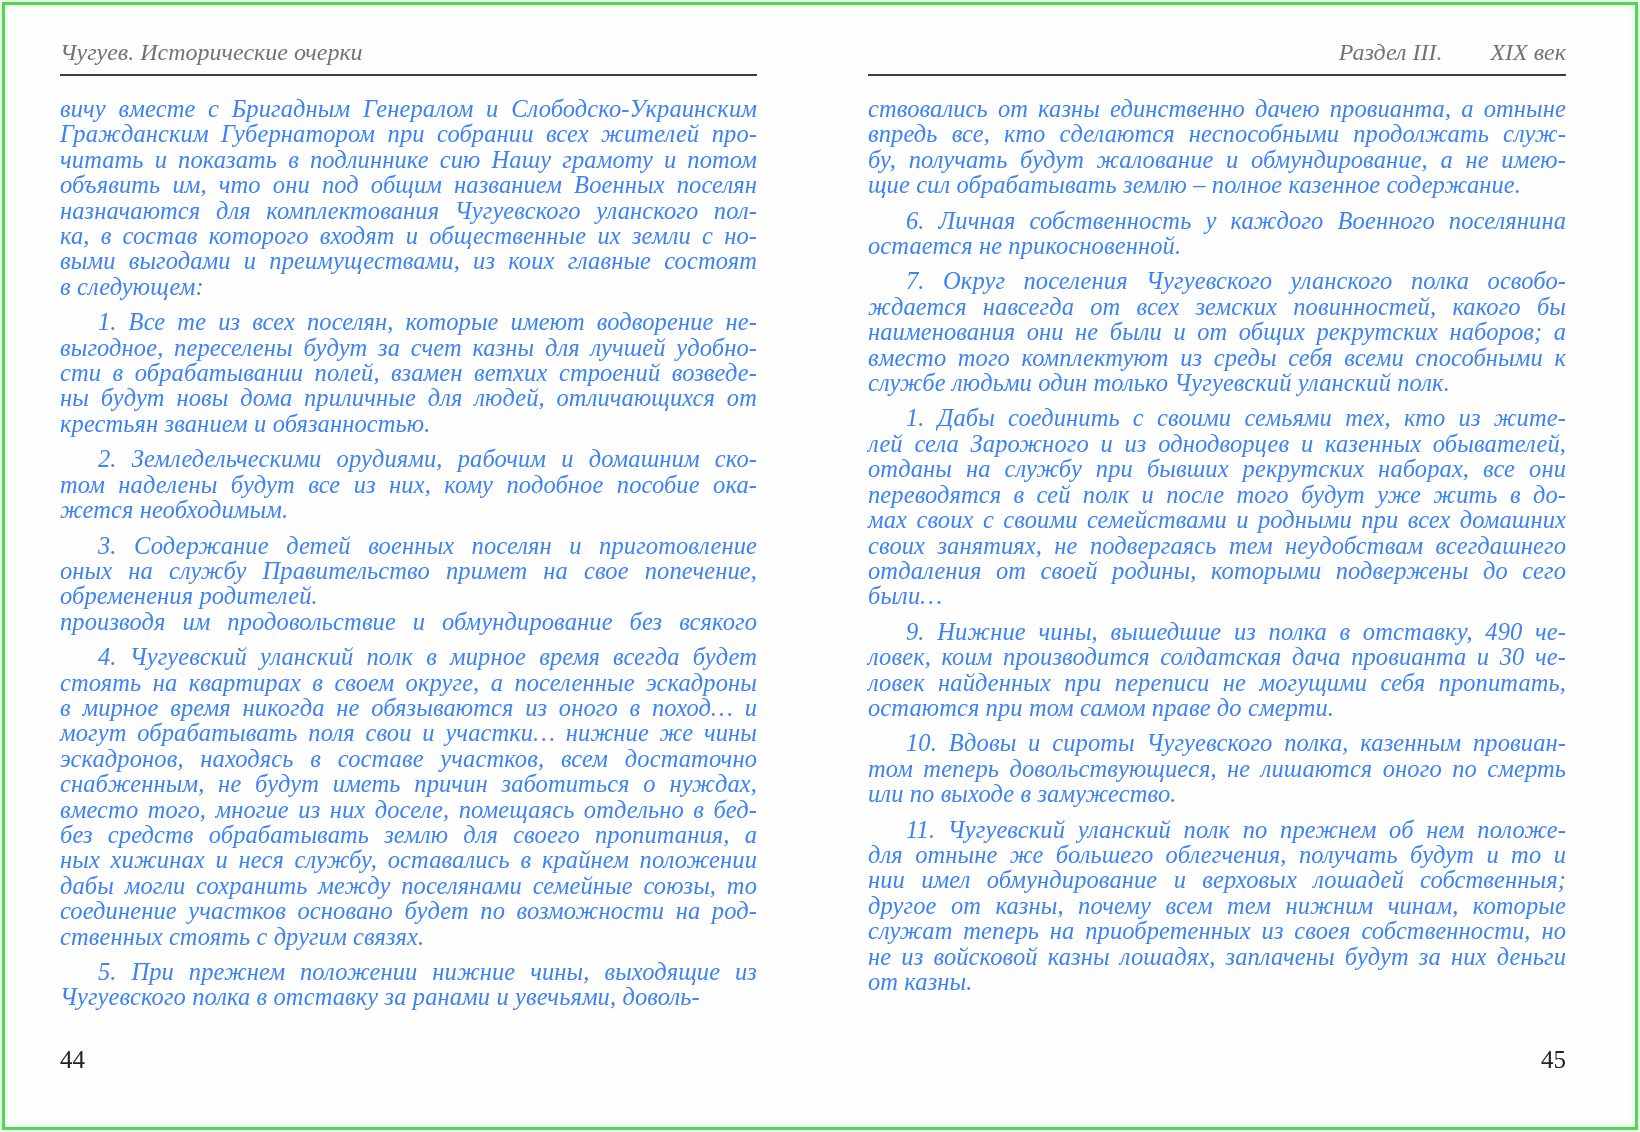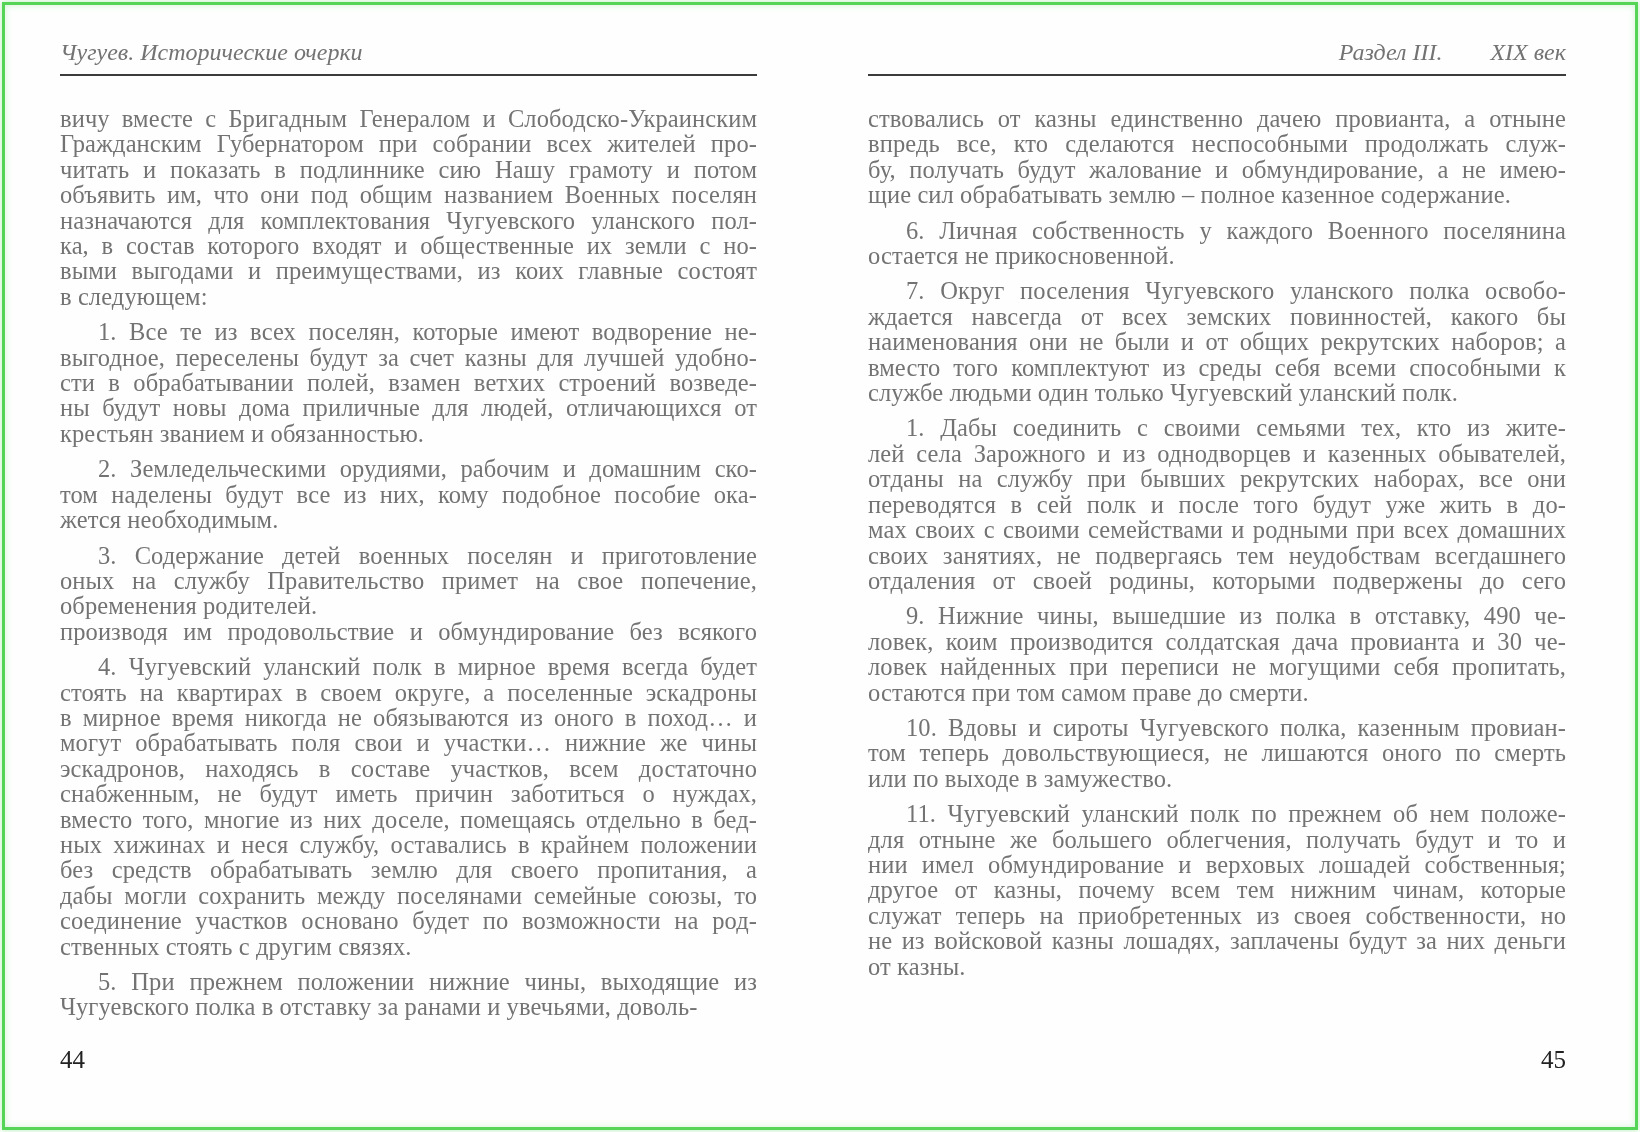--- a/index.html
+++ b/index.html
@@ -42,24 +42,25 @@
     padding-bottom: 6px;
   }
   .pagehead.right-align { justify-content: flex-end; gap: 48px; align-items: flex-end; }
   .rule {
     border: none;
     border-top: 2px solid #3c3c3c;
     margin: 4px 0 0 0;
     width: 100%;
   }
   .textblock {
-    margin-top: 30px;
+    margin-top: 20px;
+    font-style: italic;
     font-size: 24.5px;
     line-height: 25.4px;
-    color: #737373;
+    color: #3b82f6;
     letter-spacing: 0.1px;
   }
   .para { margin: 0; }
   .para + .para { margin-top: 10px; }
   .para.indent .line:first-child { text-indent: 38px; }
   .line {
     text-align: justify;
     text-align-last: justify;
   }
   .line.last {
@@ -116,22 +117,22 @@
           <div class="line">производя им продовольствие и обмундирование без всякого</div>
         </div>
         <div class="para indent">
           <div class="line">4. Чугуевский уланский полк в мирное время всегда будет</div>
           <div class="line">стоять на квартирах в своем округе, а поселенные эскадроны</div>
           <div class="line">в мирное время никогда не обязываются из оного в поход… и</div>
           <div class="line">могут обрабатывать поля свои и участки… нижние же чины</div>
           <div class="line">эскадронов, находясь в составе участков, всем достаточно</div>
           <div class="line">снабженным, не будут иметь причин заботиться о нуждах,</div>
           <div class="line">вместо того, многие из них доселе, помещаясь отдельно в бед-</div>
+          <div class="line">без средств обрабатывать землю для своего пропитания, а</div>
           <div class="line">ных хижинах и неся службу, оставались в крайнем положении</div>
-          <div class="line">без средств обрабатывать землю для своего пропитания, а</div>
           <div class="line">дабы могли сохранить между поселянами семейные союзы, то</div>
           <div class="line">соединение участков основано будет по возможности на род-</div>
           <div class="line last">ственных стоять с другим связях.</div>
         </div>
         <div class="para indent">
           <div class="line">5. При прежнем положении нижние чины, выходящие из</div>
           <div class="line last">Чугуевского полка в отставку за ранами и увечьями, доволь-</div>
         </div>
       </div>
     <div class="pagenum num-left">44</div>
@@ -162,20 +163,21 @@
           <div class="line last">службе людьми один только Чугуевский уланский полк.</div>
         </div>
         <div class="para indent">
           <div class="line">1. Дабы соединить с своими семьями тех, кто из жите-</div>
           <div class="line">лей села Зарожного и из однодворцев и казенных обывателей,</div>
           <div class="line">отданы на службу при бывших рекрутских наборах, все они</div>
           <div class="line">переводятся в сей полк и после того будут уже жить в до-</div>
           <div class="line">мах своих с своими семействами и родными при всех домашних</div>
           <div class="line">своих занятиях, не подвергаясь тем неудобствам всегдашнего</div>
           <div class="line">отдаления от своей родины, которыми подвержены до сего</div>
+          <div class="line last">были…</div>
         </div>
         <div class="para indent">
           <div class="line">9. Нижние чины, вышедшие из полка в отставку, 490 че-</div>
           <div class="line">ловек, коим производится солдатская дача провианта и 30 че-</div>
           <div class="line">ловек найденных при переписи не могущими себя пропитать,</div>
           <div class="line last">остаются при том самом праве до смерти.</div>
         </div>
         <div class="para indent">
           <div class="line">10. Вдовы и сироты Чугуевского полка, казенным провиан-</div>
           <div class="line">том теперь довольствующиеся, не лишаются оного по смерть</div>

